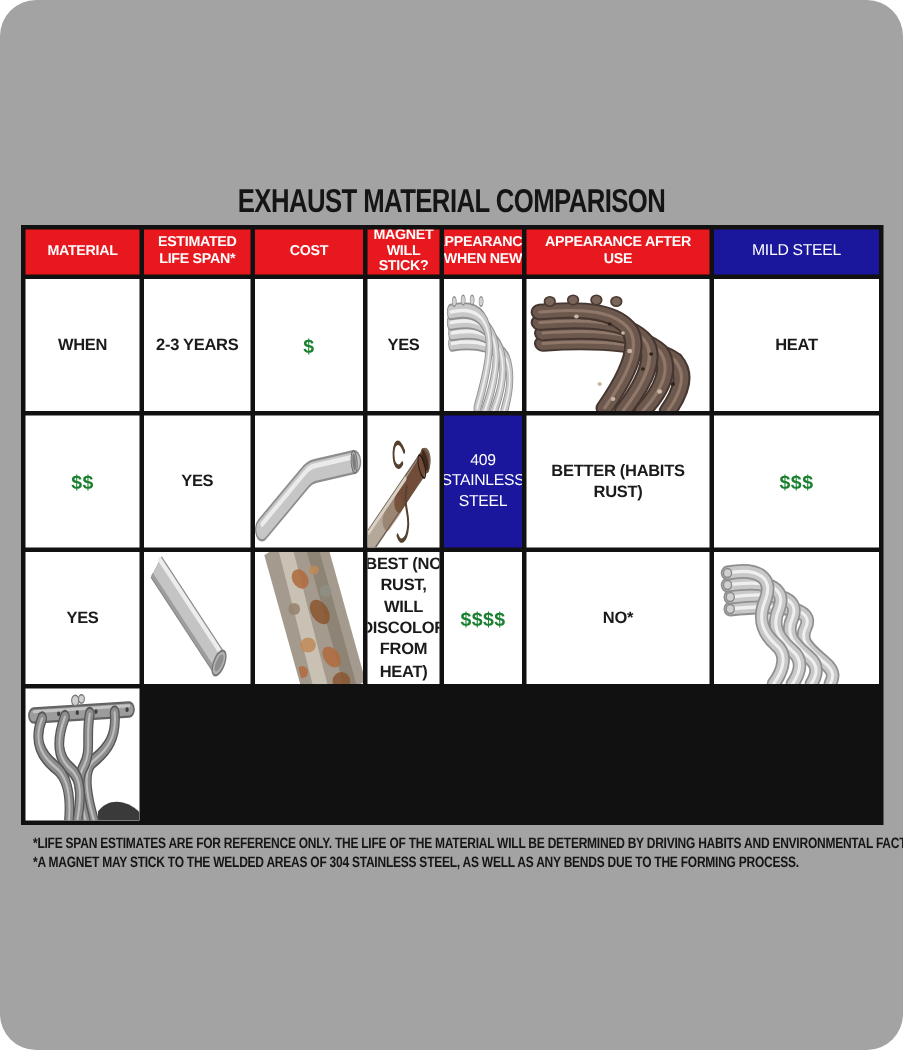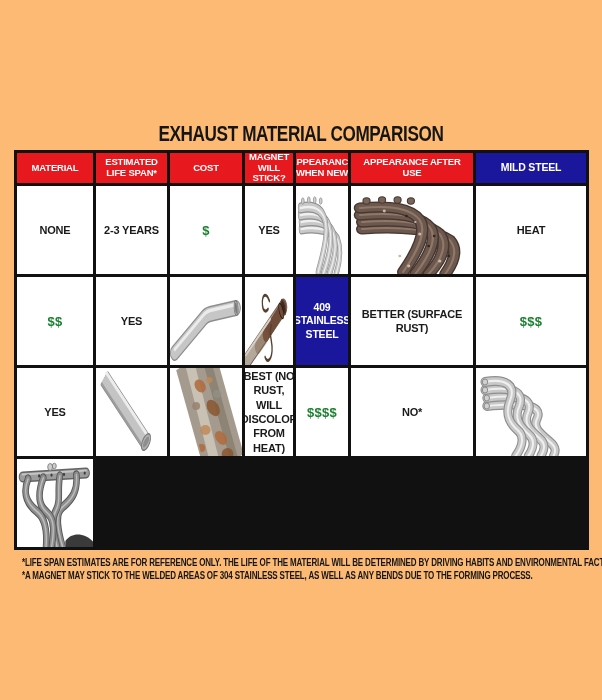--- a/index.html
+++ b/index.html
@@ -1,29 +1,29 @@
 <!DOCTYPE html>
 <html><head>
 <meta charset="utf-8">
 <style>
   html,body{margin:0;padding:0;background:#ffffff;}
-  .canvas{position:relative;width:602px;height:700px;background:#fdba74;overflow:hidden;
-          font-family:"Liberation Sans", sans-serif;}
+  .canvas{position:relative;width:602px;height:700px;background:#a3a3a3;overflow:hidden;
+          font-family:"Liberation Sans", sans-serif;border-radius:24px;}
   .title{position:absolute;left:0;right:0;top:121px;margin:0;text-align:center;
          font-size:22px;font-weight:800;color:#151515;letter-spacing:-0.5px;
          transform:scaleX(0.78);transform-origin:center;white-space:nowrap;}
   .grid{position:absolute;left:14px;top:150px;width:575px;height:400px;box-sizing:border-box;
         background:#111111;display:grid;padding:3px;gap:3px;
         grid-template-columns:76px 71px 72px 48px 52px 122px 110px;
         grid-template-rows:30px 88px 88px 88px 88px;}
   .cell{background:#ffffff;display:flex;align-items:center;justify-content:center;
         text-align:center;overflow:hidden;}
   .hdr{background:#e8191e;color:#ffffff;font-size:9.5px;font-weight:700;line-height:1.12;
        letter-spacing:-0.2px;padding:1px 2px;text-transform:uppercase;}
-  .mat{background:#1a179c;color:#ffffff;font-size:10.5px;font-weight:700;line-height:1.3;
+  .mat{background:#1a179c;color:#ffffff;font-size:10.5px;font-weight:400;line-height:1.3;
        letter-spacing:-0.2px;padding:2px;}
   .val{font-size:11px;font-weight:700;color:#1a1a1a;line-height:1.3;letter-spacing:-0.2px;padding:2px;}
   .cost{font-size:13px;font-weight:700;color:#1b8030;letter-spacing:0.3px;}
   .photo{padding:0;}
   .photo svg{display:block;width:100%;height:100%;}
   .notes{position:absolute;left:22px;top:556px;width:700px;}
   .note{font-size:10px;font-weight:700;color:#151515;letter-spacing:-0.2px;line-height:13px;
         white-space:nowrap;transform:scaleX(0.8);transform-origin:left center;}
 </style>
 </head>
@@ -36,21 +36,21 @@
   <div class="grid">
 
     <div class="cell hdr">MATERIAL</div>
     <div class="cell hdr">ESTIMATED LIFE SPAN*</div>
     <div class="cell hdr">COST</div>
     <div class="cell hdr">MAGNET WILL STICK?</div>
     <div class="cell hdr">APPEARANCE WHEN NEW</div>
     <div class="cell hdr">APPEARANCE AFTER USE</div>
 
     <div class="cell mat">MILD STEEL</div>
-    <div class="cell val">NONE</div>
+    <div class="cell val">WHEN</div>
     <div class="cell val">2-3 YEARS</div>
     <div class="cell cost">$</div>
     <div class="cell val">YES</div>
     <div class="cell photo">
       <svg viewBox="0 0 122 88" preserveAspectRatio="none" aria-hidden="true">
         <defs>
           <path id="a1" d="M10 22 C40 19 60 22 68 34 C75 45 68 62 52 86"></path>
           <path id="a2" d="M10 29 C44 26 68 29 78 41 C86 52 80 68 64 88"></path>
           <path id="a3" d="M12 36 C48 33 76 36 88 48 C96 59 92 72 78 88"></path>
           <path id="a4" d="M12 43 C52 40 84 44 98 54 C106 63 104 74 94 88"></path>
@@ -150,21 +150,21 @@
           <path d="M2 78 L58 42" stroke="#d8d0c4" stroke-width="3"></path>
         </g>
         <ellipse cx="88" cy="30" rx="4.2" ry="8.6" transform="rotate(-33 88 30)" fill="#3f2a1f" stroke="#6b4a36" stroke-width="1.5"></ellipse>
         <ellipse cx="83" cy="34" rx="4.2" ry="8.6" transform="rotate(-33 83 34)" fill="none" stroke="#2e1d14" stroke-width="1.5"></ellipse>
         <path d="M56 24 C48 14 38 18 40 28 C41 34 48 36 53 32" fill="none" stroke="#55412f" stroke-width="3" stroke-linecap="round"></path>
         <path d="M60 48 C54 60 64 64 62 74 C60 84 50 86 46 80" fill="none" stroke="#55412f" stroke-width="3" stroke-linecap="round"></path>
       </svg>
     </div>
 
     <div class="cell mat">409 STAINLESS STEEL</div>
-    <div class="cell val">BETTER (SURFACE RUST)</div>
+    <div class="cell val">BETTER (HABITS RUST)</div>
     <div class="cell cost">$$$</div>
     <div class="cell val">YES</div>
     <div class="cell photo">
       <svg viewBox="0 0 122 88" preserveAspectRatio="none" aria-hidden="true">
         <g fill="none" stroke-linecap="butt">
           <path d="M14 10 L86 74" stroke="#878787" stroke-width="19"></path>
           <path d="M14 10 L86 74" stroke="#c4c4c4" stroke-width="16"></path>
           <path d="M17 4 L89 68" stroke="#ededed" stroke-width="4"></path>
           <path d="M9 15 L81 79" stroke="#9d9d9d" stroke-width="3"></path>
         </g>

